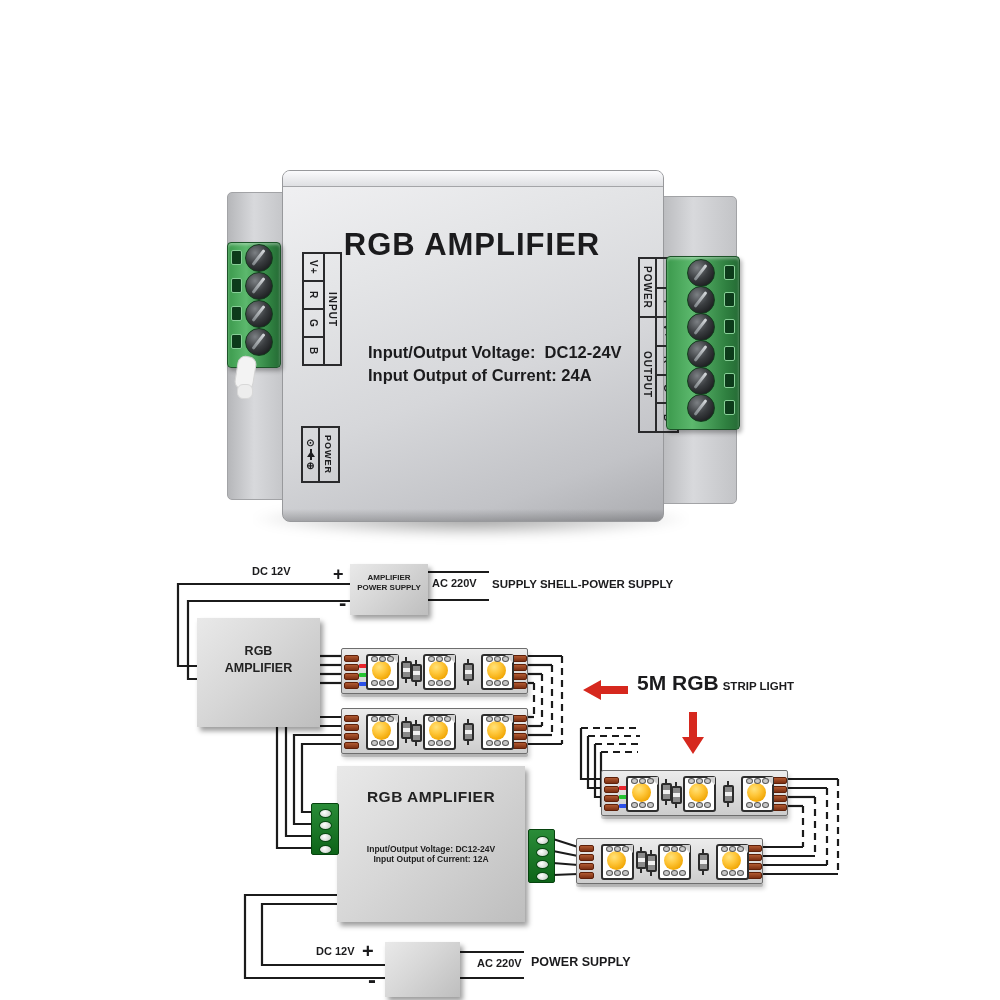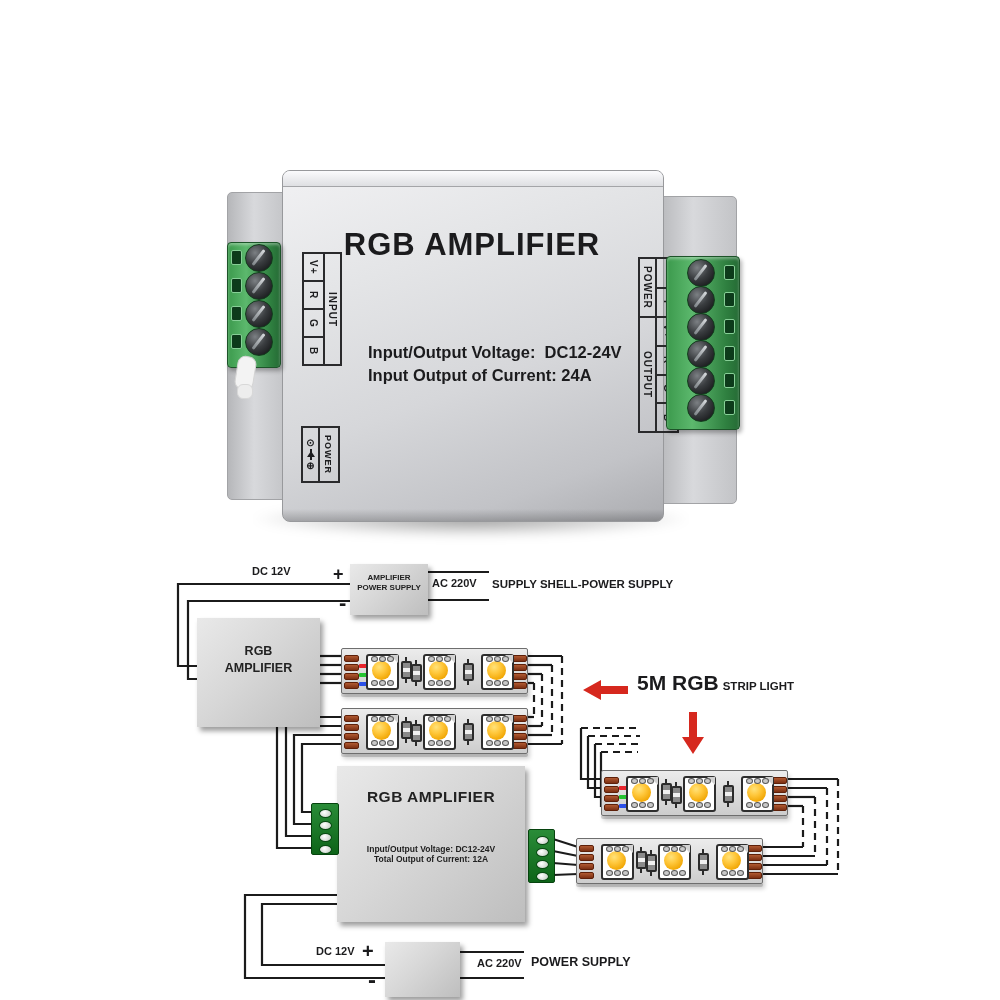--- a/index.html
+++ b/index.html
@@ -240,21 +240,21 @@
 </div>
 
 <div class="abs gbox" style="left:197px;top:618px;width:123px;height:84px;font-size:12.5px;line-height:1.35;padding-top:25px;">
   <div>RGB</div>
   <div>AMPLIFIER</div>
 </div>
 
 <div class="abs gbox" style="left:337px;top:766px;width:188px;height:156px;">
   <div style="margin-top:22px;font-size:15.5px;letter-spacing:.5px;">RGB AMPLIFIER</div>
   <div style="margin-top:38px;font-size:8.5px;">Input/Output Voltage: DC12-24V</div>
-  <div style="font-size:8.5px;">Total Output of Current: 12A</div>
+  <div style="font-size:8.5px;">Input Output of Current: 12A</div>
 </div>
 
 <div class="abs gbox" style="left:385px;top:942px;width:75px;height:55px;"></div>
 
 <div class="abs gterm" style="left:311px;top:803px;width:26px;height:50px;">
   <span class="mscrew" style="left:7px;top:5px;"></span>
     <span class="mscrew" style="left:7px;top:17px;"></span>
   <span class="mscrew" style="left:7px;top:29px;"></span>
     <span class="mscrew" style="left:7px;top:41px;"></span>
 </div>

